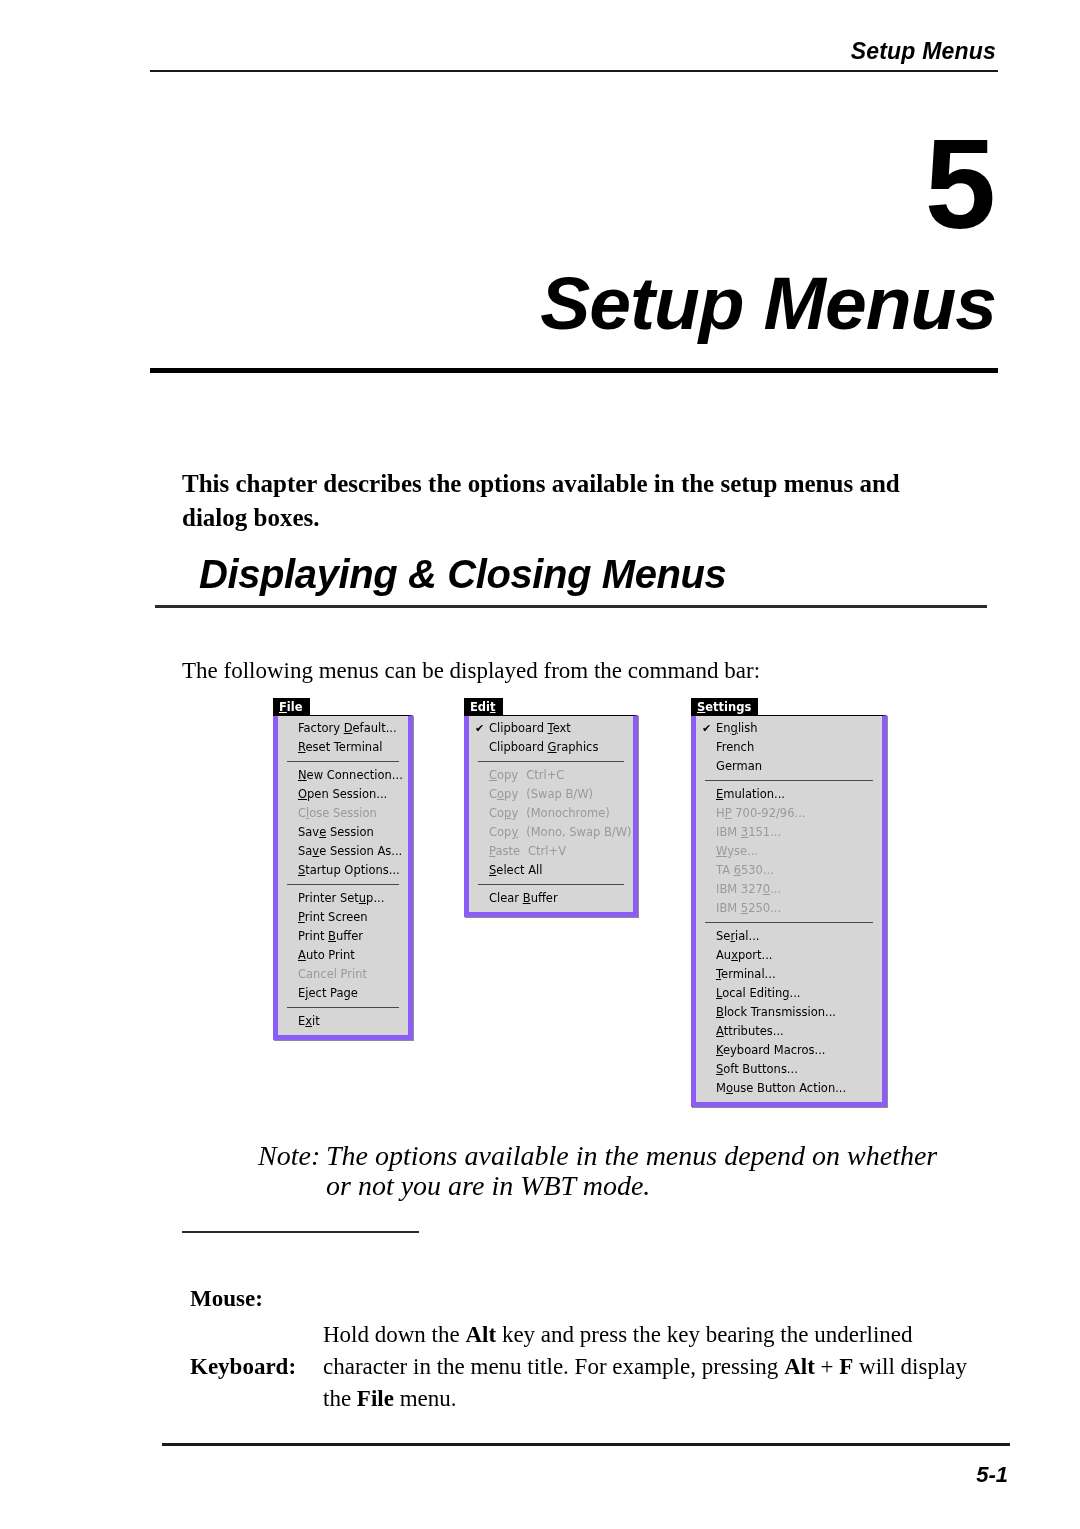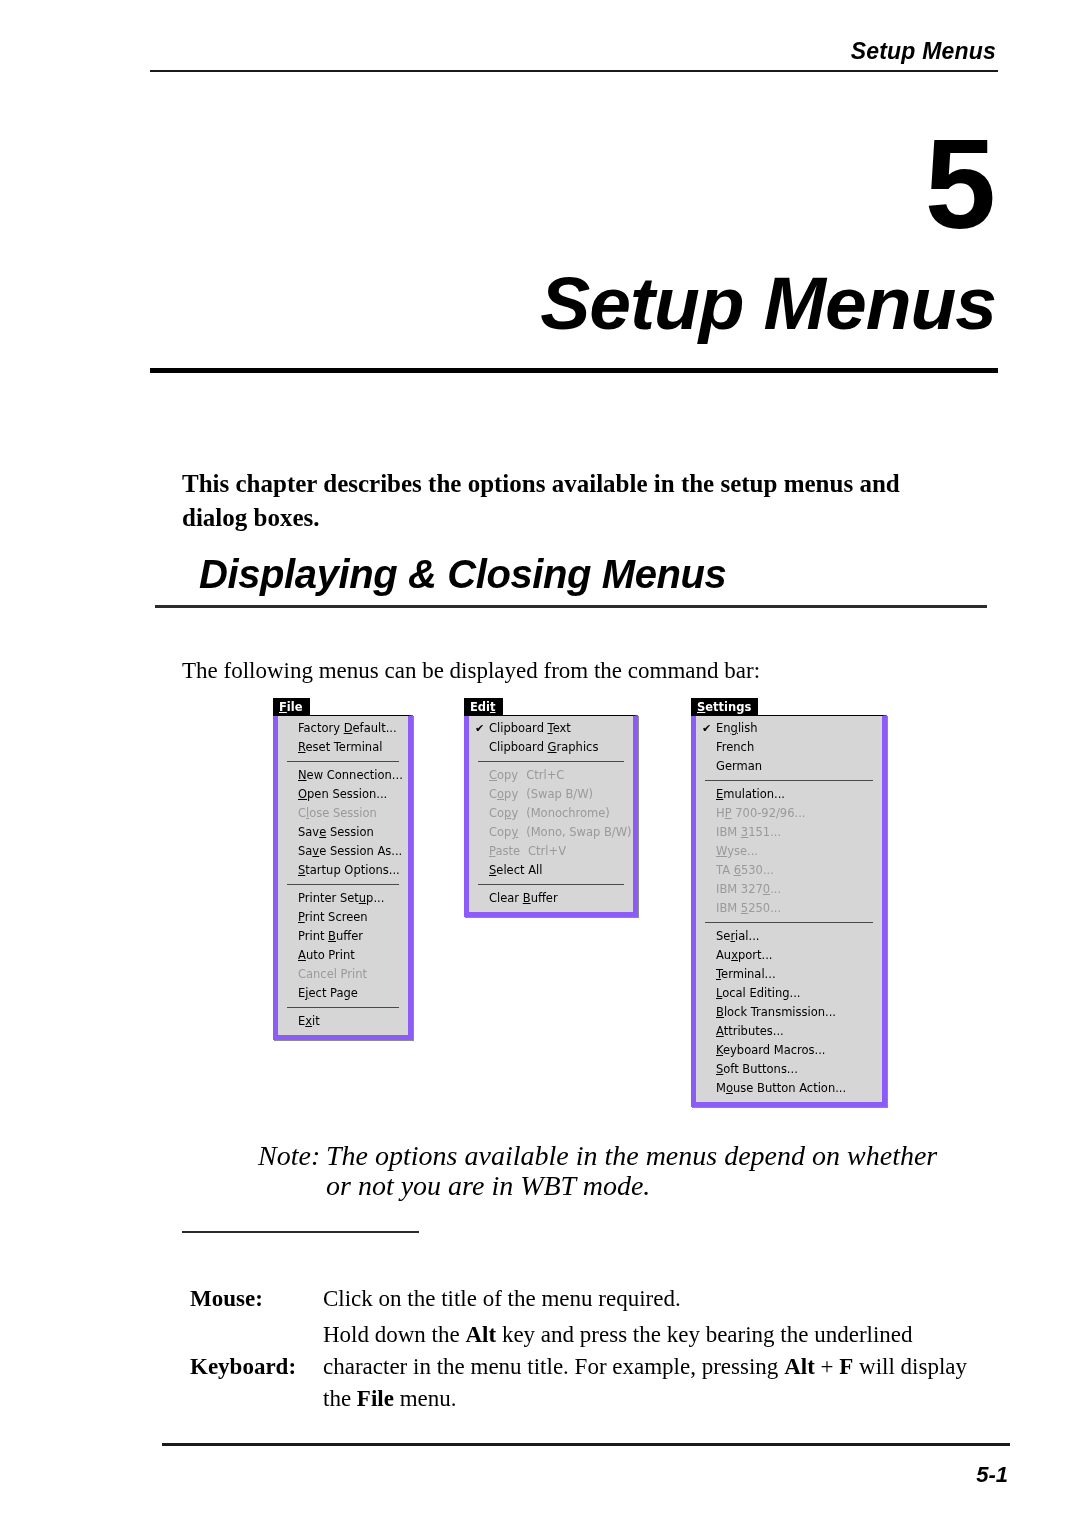--- a/index.html
+++ b/index.html
@@ -362,21 +362,20 @@
   <span class="note-text">The options available in the menus depend on whether or not you are in WBT mode.</span>
 </div>
 
 <div class="subsection">
   <div class="subsection-rule"></div>
 </div>
 
 <div class="instructions">
     <div class="instr-row">
       <div class="instr-term">Mouse:</div>
-      <div class="instr-def">Click on the title of the menu required.</div>
     </div>
     <div class="instr-row">
       <div class="instr-term">Keyboard:</div>
       <div class="instr-def">Hold down the <b>Alt</b> key and press the key bearing the underlined character in the menu title. For example, pressing <b>Alt</b> + <b>F</b> will display the <b>File</b> menu.</div>
     </div>
   </div>
 
 <div class="page-footer">
   <div class="footer-rule"></div>
   <span class="footer-text">5-1</span>

